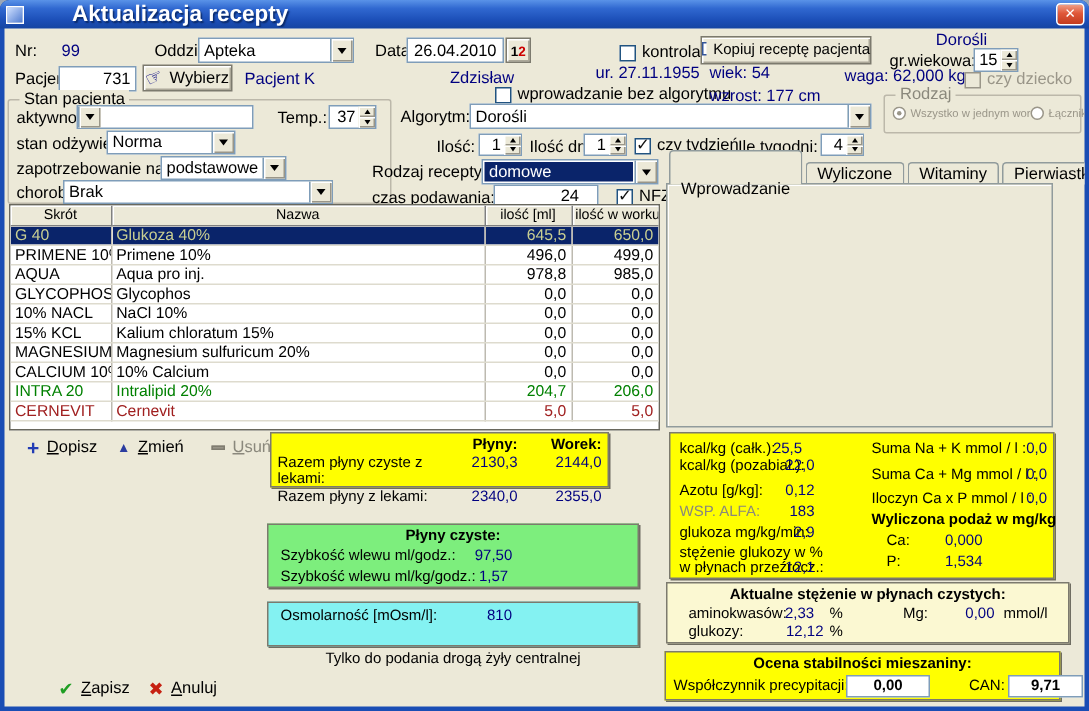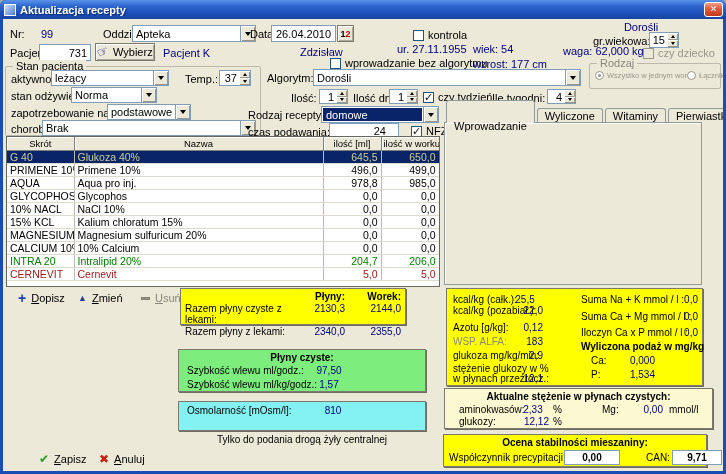--- a/index.html
+++ b/index.html
@@ -8,21 +8,21 @@
     position:relative;width:726px;height:474px;margin:0 auto;
     background:#1A4DB4;border-radius:6px 6px 0 0;overflow:hidden;
     font-family:"Liberation Sans","DejaVu Sans",sans-serif;font-size:11px;color:#000;
   }
   .titlebar{
     position:absolute;left:0;top:0;right:0;height:19px;
     background:linear-gradient(180deg,#5A93E8 0%,#3068D0 30%,#1C4FB8 70%,#1545A2 100%);
     display:flex;align-items:center;padding:0 3px 0 4px;border-radius:6px 6px 0 0;
   }
   .app-icon{width:12px;height:12px;background:linear-gradient(135deg,#cfe0ff,#4f7bd0);border:1px solid #fff;margin-right:4px;flex:none;}
-  .title-text{color:#fff;font-weight:bold;font-size:11px;text-shadow:1px 1px 1px #0a2a6a;flex:1;white-space:nowrap;overflow:hidden;}
+  .title-text{color:#fff;font-weight:bold;font-size:15px;text-shadow:1px 1px 1px #0a2a6a;flex:1;white-space:nowrap;overflow:hidden;margin-left:28px;}
   .close-btn{
     width:19px;height:15px;flex:none;border:1px solid #fff;border-radius:3px;
     background:linear-gradient(180deg,#F0A088 0%,#E0583A 45%,#C23B1E 100%);
     color:#fff;font-size:9px;font-weight:bold;display:flex;align-items:center;justify-content:center;line-height:1;
   }
   .client{position:absolute;left:3px;top:19px;right:3px;bottom:3px;background:#ECE9D8;overflow:hidden;}
   .lbl{position:absolute;white-space:nowrap;line-height:12px;}
   .navy{color:#000080;}
   .gray{color:#8a887c;}
   .bold{font-weight:bold;}
@@ -96,35 +96,42 @@
   <div class="titlebar">
     <span class="app-icon"></span>
     <span class="title-text">Aktualizacja recepty</span>
     <span class="close-btn">✕</span>
   </div>
   <div class="client">
 
     <span class="lbl" style="left:7px;top:9px">Nr:</span>
     <span class="lbl navy" style="left:38px;top:9px">99</span>
     <span class="lbl" style="left:100px;top:9px">Oddział:</span>
-    <div class="combo" style="left:129px;top:6px;width:124px">
+    <div class="combo" style="left:129px;top:6px;width:104px">
       <span class="val">Apteka</span>
       <span class="dropbtn">
           <span class="arr-down"></span>
         </span>
     </div>
     <span class="lbl" style="left:247px;top:9px">Data:</span>
     <div class="edit center" style="left:268px;top:6px;width:65px;height:17px">26.04.2010</div>
     <div class="btn" style="left:334px;top:6px;width:17px;height:17px;gap:0;font-size:9px;font-weight:bold">
       <span>1</span>
         <span style="color:#c00">2</span>
     </div>
     <div class="cb" style="left:410px;top:10px">
       <span class="box"></span>
       <span>kontrola</span>
+    </div>
+    <div class="btn" style="left:464px;top:5px;width:114px;height:19px">
+      <svg width="11" height="12">
+        <rect x="0.5" y="0.5" width="6" height="8" fill="#fff" stroke="#335599"></rect>
+        <rect x="3.5" y="2.5" width="6" height="8" fill="#fff" stroke="#335599"></rect>
+      </svg>
+      <span style="font-size:10px">Kopiuj receptę pacjenta</span>
     </div>
     <span class="lbl navy" style="left:598px;top:2px;width:80px;text-align:center">Dorośli</span>
     <span class="lbl" style="left:590px;top:16px">gr.wiekowa:</span>
     <div class="spin" style="left:646px;top:13px;width:30px;height:16px">
       <span class="num">15</span>
       <span class="btns">
           <div>
             <span class="arr-up-s"></span>
           </div>
           <div>
@@ -152,21 +159,20 @@
       <span class="box"></span>
       <span>wprowadzanie bez algorytmu</span>
     </div>
     <span class="lbl navy" style="left:470px;top:39px">wzrost: 177 cm</span>
 
     <div class="group" style="left:2px;top:47px;width:256px;height:70px">
       <span class="legend">Stan pacjenta</span>
     </div>
     <span class="lbl" style="left:8px;top:54px">aktywność:</span>
     <div class="combo" style="left:48px;top:51px;width:118px;height:16px">
-      <span class="val">leżący</span>
       <span class="dropbtn">
           <span class="arr-down"></span>
         </span>
     </div>
     <span class="lbl" style="left:182px;top:54px">Temp.:</span>
     <div class="spin" style="left:216px;top:51px;width:32px;height:16px">
       <span class="num">37</span>
       <span class="btns">
           <div>
             <span class="arr-up-s"></span>
@@ -184,21 +190,21 @@
         </span>
     </div>
     <span class="lbl" style="left:8px;top:88px">zapotrzebowanie na białko:</span>
     <div class="combo" style="left:104px;top:85px;width:84px;height:16px">
       <span class="val">podstawowe</span>
       <span class="dropbtn">
           <span class="arr-down"></span>
         </span>
     </div>
     <span class="lbl" style="left:8px;top:104px">choroby:</span>
-    <div class="combo" style="left:39px;top:101px;width:214px;height:16px">
+    <div class="combo" style="left:39px;top:101px;width:180px;height:16px">
       <span class="val">Brak</span>
       <span class="dropbtn">
           <span class="arr-down"></span>
         </span>
     </div>
 
     <span class="lbl" style="left:264px;top:53px">Algorytm:</span>
     <div class="combo" style="left:310px;top:50px;width:268px;height:17px">
       <span class="val">Dorośli</span>
       <span class="dropbtn">

